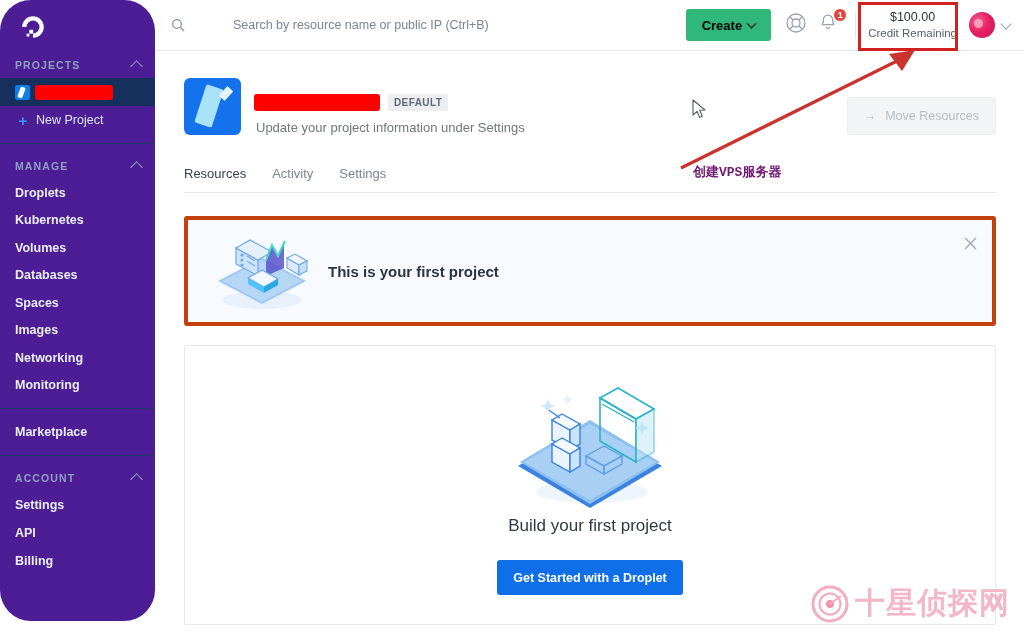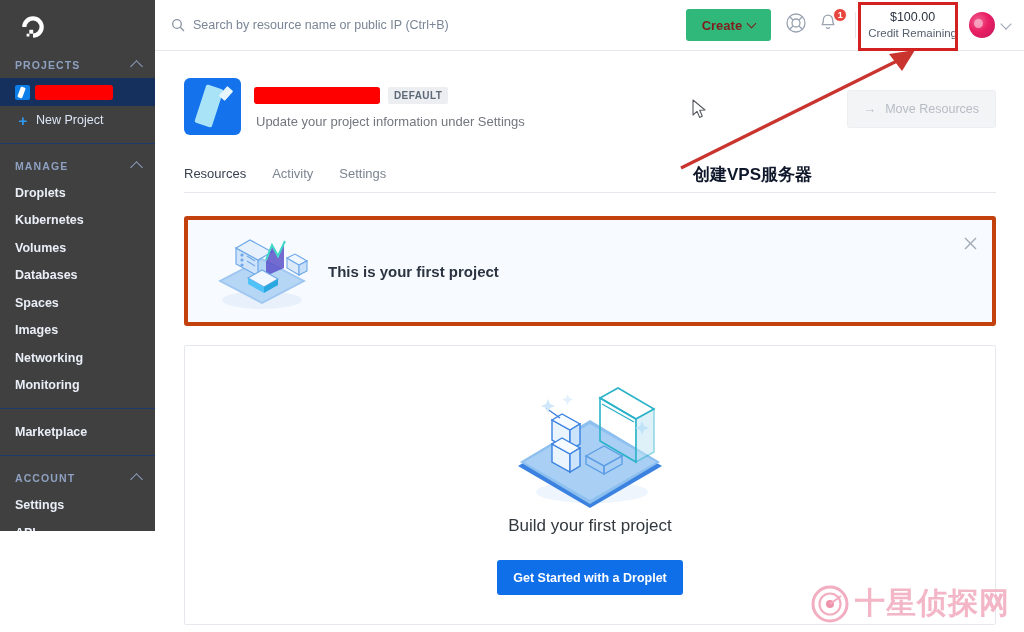--- a/index.html
+++ b/index.html
@@ -6,25 +6,26 @@
   html, body {
     width: 1024px; height: 632px;
     font-family: "Liberation Sans", sans-serif;
     background: #ffffff;
     overflow: hidden;
   }
   #app { position: relative; width: 1024px; height: 632px; display: flex; }
 
   
   .sidebar {
-    width: 155px; height: 531px; flex: 0 0 155px;
-    background: #404040;
+    width: 155px; height: 621px; flex: 0 0 155px;
+    background: #4c1d95;
     color: #ffffff;
     position: relative;
     overflow: hidden;
+    border-radius: 31px;
   }
   .do-logo { padding: 14px 0 0 20px; height: 52px; }
   .do-logo svg { display: block; }
 
   .sb-section-hdr {
     display: flex; align-items: center; justify-content: space-between;
     padding: 0 14px 0 15px;
     height: 26px;
     font-size: 10.5px; letter-spacing: 1.1px;
     color: #8ea0c0; font-weight: 700;
@@ -63,32 +64,32 @@
 
   
   .main { flex: 1; position: relative; background: #ffffff; height: 632px; }
 
   
   .topbar {
     height: 51px; border-bottom: 1px solid #e5e8ed;
     display: flex; align-items: center; padding: 0 14px 0 16px;
     background: #fff;
   }
-  .search-wrap { display: flex; align-items: center; flex: 1; }
+  .search-wrap { display: flex; align-items: center; flex: 1; gap: 40px; }
   .search-ico { width:14px; height:14px; margin-right:8px; flex:0 0 14px; }
   .search-input {
     border: none; outline: none; background: transparent;
     font-size: 12.5px; color: #333; width: 420px;
     font-family: "Liberation Sans", sans-serif;
   }
   .search-input::placeholder { color: #7a8596; }
 
   .create-zone { position: relative; margin-right: 14px; }
   .btn-create {
-    background: #2fb87a; color: #7f1d1d; border: none;
+    background: #2fb87a; color: #000000; border: none;
     height: 32px; padding: 0 16px; border-radius: 3px;
     font-size: 13px; font-weight: 700; cursor: pointer;
     display: flex; align-items: center; gap: 6px;
     font-family: "Liberation Sans", sans-serif;
   }
   .chev-d { width:7px; height:7px; border-right:1.7px solid currentColor; border-bottom:1.7px solid currentColor; transform: rotate(45deg); margin-top:-3px; }
 
   .icon-btn { width: 26px; height: 26px; margin-right: 6px; cursor:pointer; position:relative; }
   .bell-wrap { position: relative; margin-right: 4px; }
   .bell-badge {
@@ -109,21 +110,21 @@
     position: relative; overflow: hidden;
   }
   .avatar::after{
     content:""; position:absolute; left:5px; top:7px; width:9px; height:9px;
     border-radius:50%; background:#f8bbd0; opacity:.75;
   }
   .avatar-chev { margin-left: 7px; width:8px; height:8px; border-right:1.6px solid #9aa3b0; border-bottom:1.6px solid #9aa3b0; transform: rotate(45deg); margin-top:-3px; }
 
   
   .content { padding: 0 28px 0 29px; }
-  .proj-head { display: flex; align-items: center; padding-top: 27px; }
+  .proj-head { display: flex; align-items: flex-end; padding-top: 27px; }
   .proj-icon {
     width: 57px; height: 57px; flex: 0 0 57px;
     background: #1372ec; border-radius: 6px;
     position: relative; overflow: hidden; margin-right: 15px;
   }
   .proj-icon .tag {
     position: absolute; left: 16px; top: 8px;
     width: 18px; height: 40px; background: #a9e3f7;
     transform: rotate(18deg); border-radius: 2px;
   }
@@ -189,22 +190,22 @@
 
   
   .anno-box {
     position: absolute; left: 703px; top: 2px;
     width: 100px; height: 49px;
     border: 3px solid #d32020; pointer-events: none;
   }
   .anno-arrow { position: absolute; left: 520px; top: 40px; pointer-events:none; }
   .anno-text {
     position: absolute; left: 538px; top: 163px;
-    font-size: 17px; font-weight: 700; color: #0f172a;
-    font-family: Liberation Sans, sans-serif;
+    font-size: 13px; font-weight: 700; color: #701a75;
+    font-family: Liberation Mono, monospace;
     pointer-events: none; white-space: nowrap;
   }
   .cursor { position: absolute; left: 537px; top: 99px; pointer-events: none; }
 
   
   .watermark {
     position: absolute; right: 14px; bottom: 8px;
     display: flex; align-items: center; gap: 6px;
     pointer-events: none;
   }

